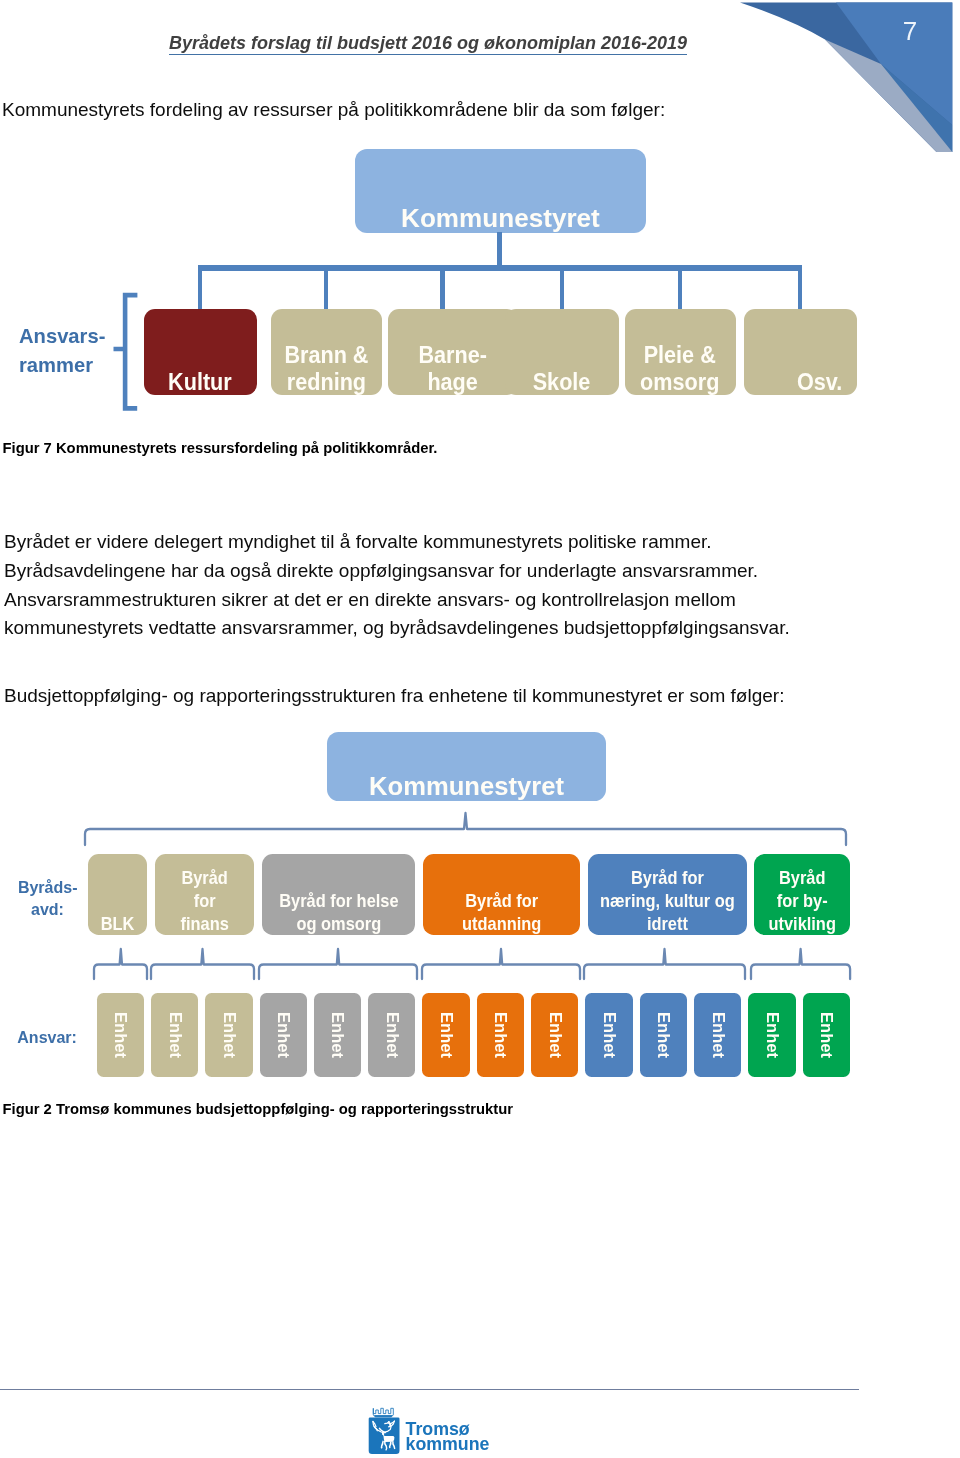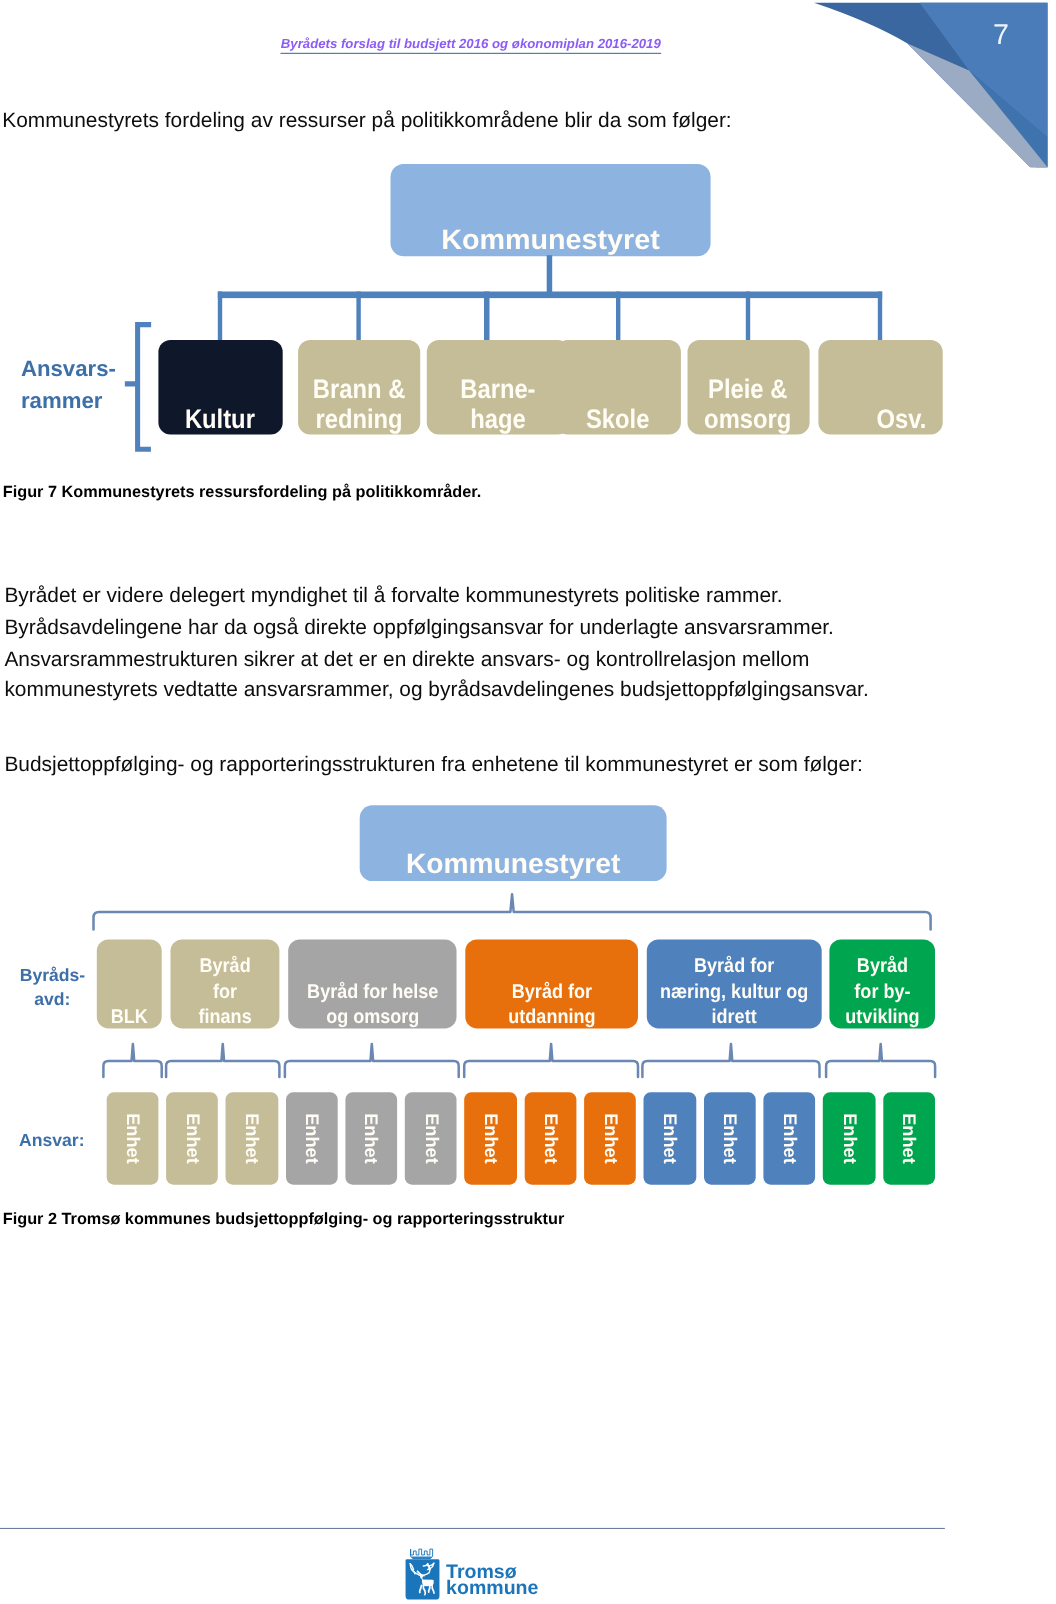--- a/index.html
+++ b/index.html
@@ -4,21 +4,21 @@
 <title>Budsjett</title>
 <style>
   html,body{margin:0;padding:0;}
   body{width:960px;height:1458px;background:#ffffff;
        font-family:"Liberation Sans",sans-serif;position:relative;overflow:hidden;
        -webkit-font-smoothing:antialiased;}
   .page{position:absolute;left:0;top:0;width:960px;height:1458px;}
 
   
   .hdr-title{position:absolute;left:0px;top:33px;width:856px;text-align:center;
-    font-style:italic;font-weight:700;font-size:12px;color:#8b5cf6;
+    font-style:italic;font-weight:700;font-size:18px;color:#404040;
     white-space:nowrap;letter-spacing:0px;}
   .hdr-title .ul{border-bottom:1.3px solid #4272a6;padding-bottom:0.5px;}
   .corner{position:absolute;left:735px;top:0;width:218px;height:152px;}
   .pagenum{position:absolute;left:897px;top:18px;width:26px;text-align:center;
     font-size:26px;color:#eef4fb;font-weight:400;line-height:1;}
 
   .intro{position:absolute;left:2px;top:99px;font-size:19px;color:#0d0d0d;white-space:nowrap;}
 
   
   .rbox{position:absolute;border-radius:9px;color:#fffdf6;display:flex;
@@ -67,21 +67,21 @@
         </div>
       </div>
       <div class="conn" style="left: 496.5px; top: 232px; width: 5px; height: 34px; background: rgb(79, 129, 189);"></div>
       <div class="conn" style="left: 198.05px; top: 265px; width: 604.15px; height: 5.6px; background: rgb(79, 129, 189);"></div>
       <div class="conn" style="left: 198.05px; top: 265px; width: 4.4px; height: 45px; background: rgb(79, 129, 189);"></div>
       <div class="conn" style="left: 323.8px; top: 265px; width: 4.4px; height: 45px; background: rgb(79, 129, 189);"></div>
       <div class="conn" style="left: 440.3px; top: 265px; width: 4.4px; height: 45px; background: rgb(79, 129, 189);"></div>
       <div class="conn" style="left: 559.55px; top: 265px; width: 4.4px; height: 45px; background: rgb(79, 129, 189);"></div>
       <div class="conn" style="left: 677.8px; top: 265px; width: 4.4px; height: 45px; background: rgb(79, 129, 189);"></div>
       <div class="conn" style="left: 797.8px; top: 265px; width: 4.4px; height: 45px; background: rgb(79, 129, 189);"></div>
-      <div class="rbox" style="left: 143.5px; top: 309px; width: 113.5px; height: 86px; background: #0f172a; font-size: 24.4px; border-radius: 11px; line-height: 27.2px;">
+      <div class="rbox" style="left: 143.5px; top: 309px; width: 113.5px; height: 86px; background: #7f1d1d; font-size: 24.4px; border-radius: 11px; line-height: 27.2px;">
         <div style="transform: scaleX(0.886);">
           <div>Kultur</div>
         </div>
       </div>
       <div class="rbox" style="left: 270.5px; top: 309px; width: 111px; height: 86px; background: rgb(196, 189, 151); font-size: 24.4px; border-radius: 11px; line-height: 27.2px;">
         <div style="transform: scaleX(0.886);">
           <div>Brann &amp;</div>
           <div>redning</div>
         </div>
       </div>

